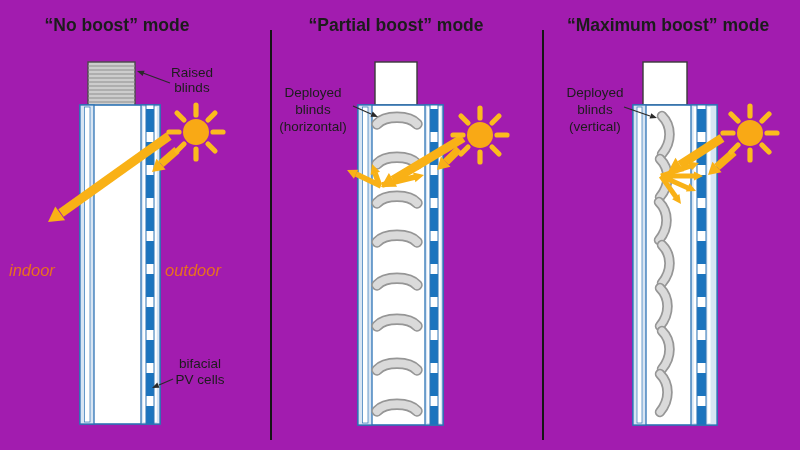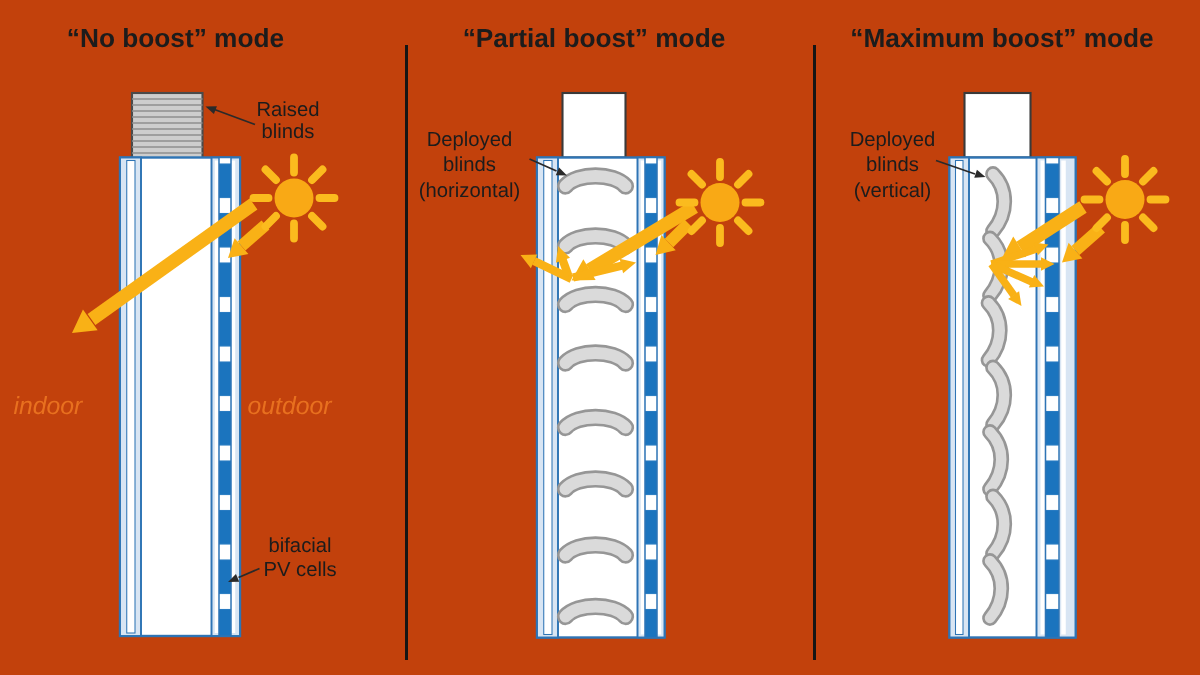--- a/index.html
+++ b/index.html
@@ -1,16 +1,16 @@
 <!DOCTYPE html>
 <html style="--frame_blue: #2E74B5; --pv_blue: #1B74BE; --glass_light_blue: #D8E5F3; --sun_yellow: #F9A915; --ray_yellow: #FBBB1E; --arrow_yellow: #F9B116; --blind_gray_fill: #DADADA; --blind_gray_edge: #969696; --box_gray: #CDCDCD; --stripe_gray: #8F8F8F; --zone_orange: #E8701F; --text_black: #1C1C1C; --divider_black: #151515;"><head>
 <meta charset="utf-8">
 <style>
   html,body{margin:0;padding:0;background:#fff;}
-  #stage{position:relative;width:800px;height:450px;background:#c2410c;overflow:hidden;
+  #stage{position:relative;width:800px;height:450px;background:#a21caf;overflow:hidden;
          font-family:"Liberation Sans", sans-serif;}
   svg{display:block;}
   .title{font:700 17.5px "Liberation Sans", sans-serif;fill:var(--text_black);text-anchor:middle;}
   .lbl{font:400 13.5px "Liberation Sans", sans-serif;fill:var(--text_black);text-anchor:middle;}
   .zone{font:italic 400 16.5px "Liberation Sans", sans-serif;fill:var(--zone_orange);}
   .divider{stroke:var(--divider_black);stroke-width:2;}
   .win-outer{fill:#ffffff;stroke:var(--frame_blue);stroke-width:1.6;}
   .pane{fill:var(--glass_light_blue);stroke:var(--frame_blue);stroke-width:1.3;}
   .pane-core{fill:#ffffff;stroke:var(--frame_blue);stroke-width:0.7;}
   .gap-strip{fill:#ffffff;stroke:none;}

